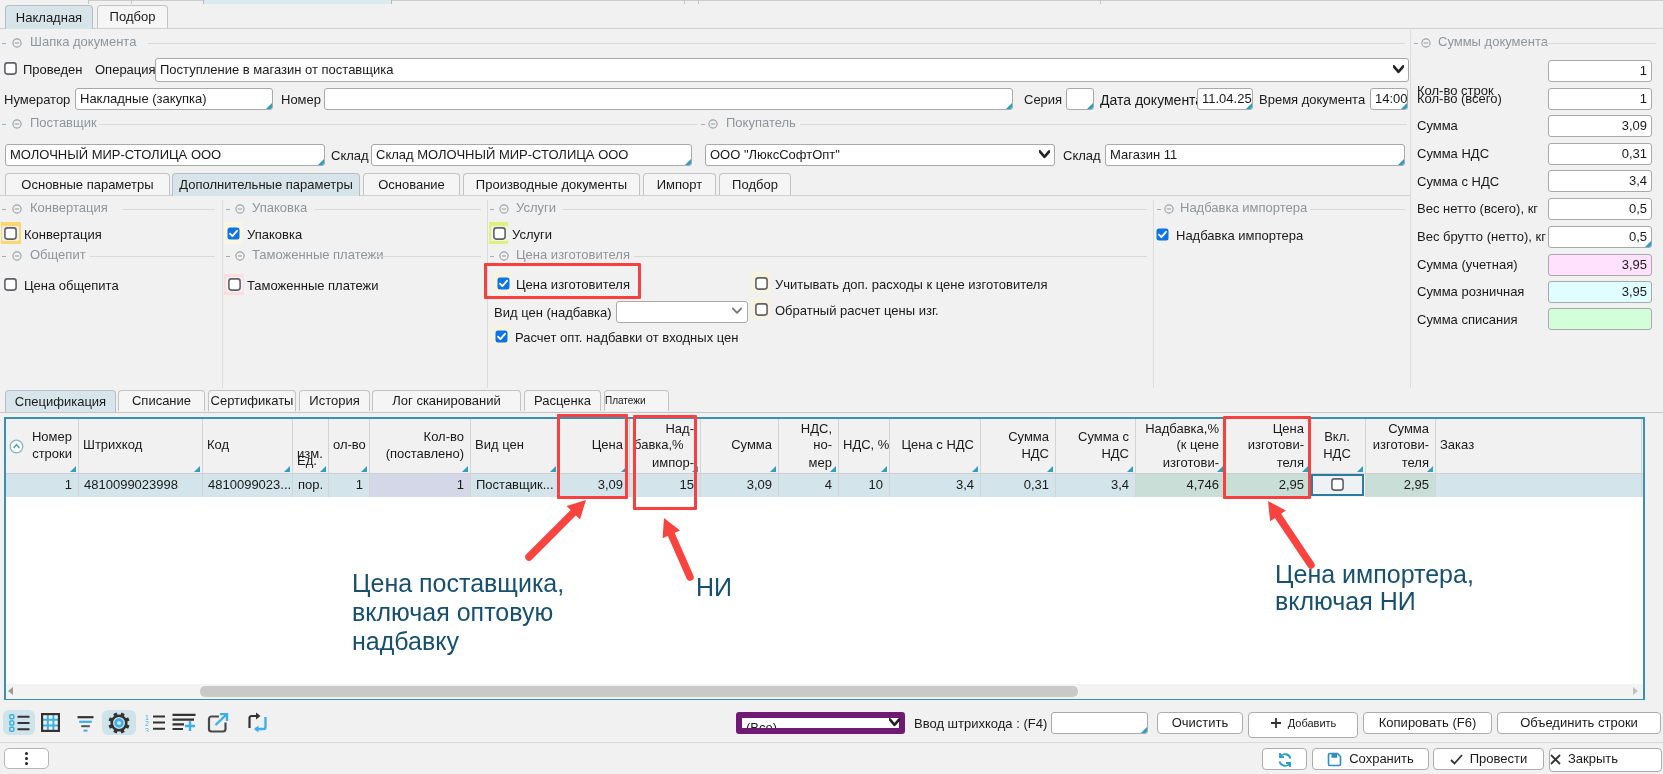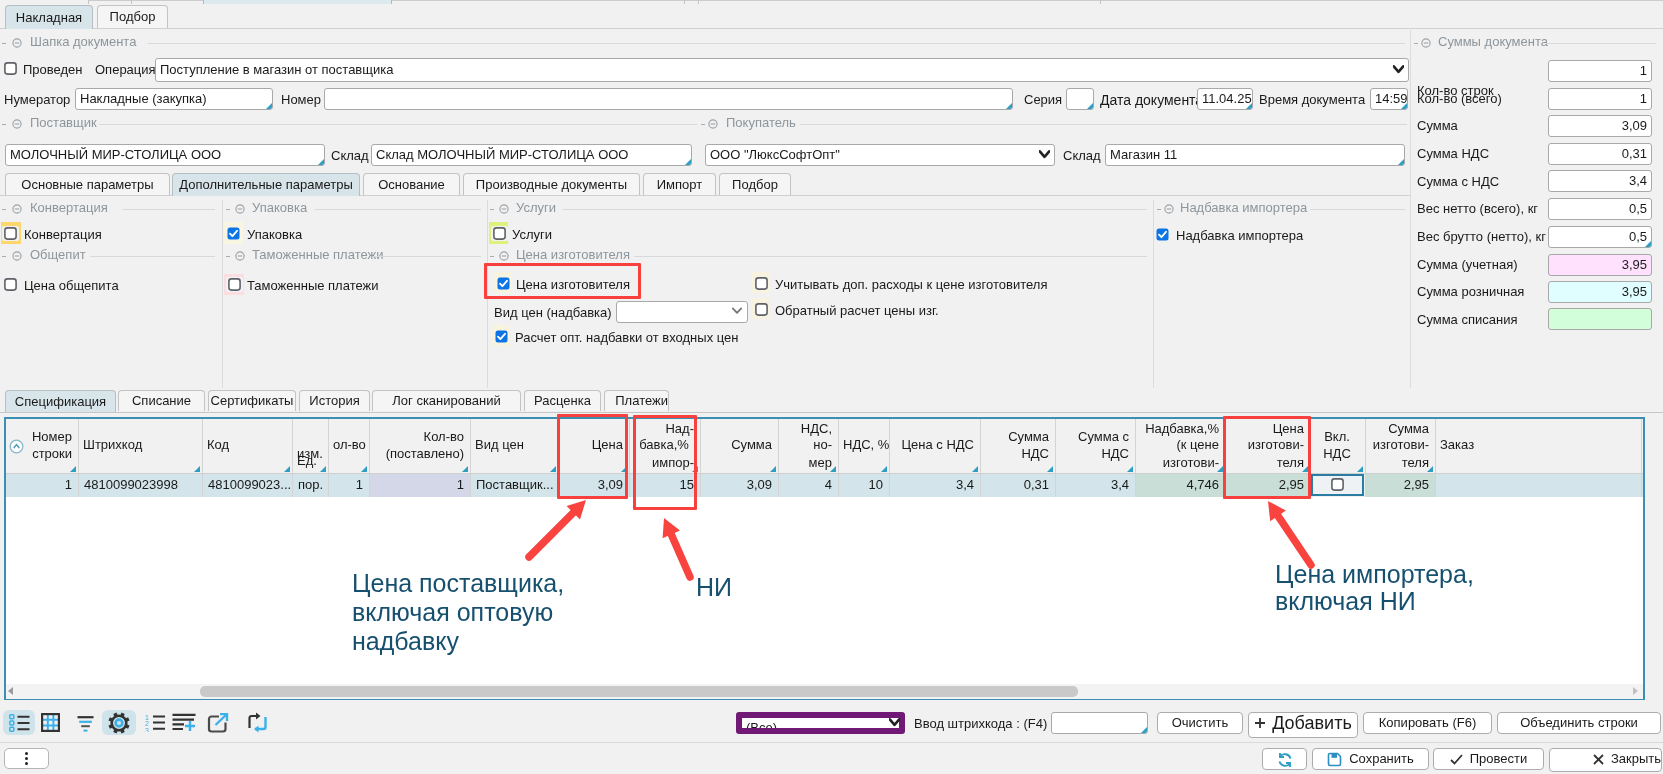--- a/index.html
+++ b/index.html
@@ -46,21 +46,21 @@
 <div style="position:absolute;left:1066px;top:88px;width:28px;height:22px;background:#fff;border:1px solid #a9a9a9;border-radius:3px;box-sizing:border-box;overflow:hidden;">
     <div style="position:absolute;right:0;bottom:0;width:0;height:0;border-left:6px solid transparent;border-bottom:6px solid #2f9dc4;"></div>
   </div>
 <div style="position:absolute;left:1100px;top:92px;font-size:14px;color:#1a1a1a;white-space:nowrap;">Дата документа</div>
 <div style="position:absolute;left:1197px;top:88px;width:56px;height:22px;background:#fff;border:1px solid #a9a9a9;border-radius:3px;box-sizing:border-box;overflow:hidden;">
     <div style="position:absolute;left:0;top:0;right:0;padding-left:4px;padding-right:4px;line-height:20px;font-size:13px;color:#1a1a1a;text-align:left;white-space:nowrap;">11.04.25</div>
     <div style="position:absolute;right:0;bottom:0;width:0;height:0;border-left:6px solid transparent;border-bottom:6px solid #2f9dc4;"></div>
   </div>
 <div style="position:absolute;left:1259px;top:92px;font-size:13px;color:#1a1a1a;white-space:nowrap;">Время документа</div>
 <div style="position:absolute;left:1370px;top:88px;width:38px;height:22px;background:#fff;border:1px solid #a9a9a9;border-radius:3px;box-sizing:border-box;overflow:hidden;">
-    <div style="position:absolute;left:0;top:0;right:0;padding-left:4px;padding-right:4px;line-height:20px;font-size:13px;color:#1a1a1a;text-align:left;white-space:nowrap;">14:59</div>
+    <div style="position:absolute;left:0;top:0;right:0;padding-left:4px;padding-right:4px;line-height:20px;font-size:13px;color:#1a1a1a;text-align:left;white-space:nowrap;">14:00</div>
     <div style="position:absolute;right:0;bottom:0;width:0;height:0;border-left:6px solid transparent;border-bottom:6px solid #2f9dc4;"></div>
   </div>
 <div style="position:absolute;left:2px;top:124px;width:4px;height:1px;background:#a9adb0;"></div>
 <svg style="position:absolute;left:12px;top:119px" width="10" height="10" viewBox="0 0 10 10">
     <circle cx="5" cy="5" r="4.1" fill="none" stroke="#9aa2a8" stroke-width="1.1"></circle>
     <path d="M2.8 5 H7.2" stroke="#9aa2a8" stroke-width="1.1"></path>
   </svg>
 <div style="position:absolute;left:30px;top:115px;font-size:13px;color:#8d969c;white-space:nowrap;text-align:center;">Поставщик</div>
 <div style="position:absolute;left:99px;top:124px;width:598px;height:1px;background:#d9d9d9;"></div>
 <div style="position:absolute;left:701px;top:124px;width:4px;height:1px;background:#a9adb0;"></div>
@@ -256,21 +256,21 @@
   </div>
 <div style="position:absolute;left:1417px;top:311.5px;font-size:13px;color:#1a1a1a;white-space:nowrap;">Сумма списания</div>
 <div style="position:absolute;left:1548px;top:308px;width:104px;height:22px;background:#d2fed9;border:1px solid #a9a9a9;border-radius:3px;box-sizing:border-box;overflow:hidden;"></div>
 <div style="position:absolute;left:0px;top:412px;width:1663px;height:1px;background:#c6c6c6;"></div>
 <div style="position:absolute;left:5px;top:390px;width:111px;height:22px;background:#d8e6eb;border:1px solid #b6bfc3;border-bottom:none;border-radius:4px 4px 0 0;box-sizing:border-box;text-align:center;line-height:21px;font-size:13px;color:#1a1a1a;white-space:nowrap;overflow:hidden;">Спецификация</div>
 <div style="position:absolute;left:118px;top:390px;width:87px;height:21px;background:#f5f5f5;border:1px solid #c3c3c3;border-bottom:none;border-radius:4px 4px 0 0;box-sizing:border-box;text-align:center;line-height:20px;font-size:13px;color:#1a1a1a;white-space:nowrap;overflow:hidden;">Списание</div>
 <div style="position:absolute;left:208px;top:390px;width:88px;height:21px;background:#f5f5f5;border:1px solid #c3c3c3;border-bottom:none;border-radius:4px 4px 0 0;box-sizing:border-box;text-align:center;line-height:20px;font-size:13px;color:#1a1a1a;white-space:nowrap;overflow:hidden;">Сертификаты</div>
 <div style="position:absolute;left:299px;top:390px;width:71px;height:21px;background:#f5f5f5;border:1px solid #c3c3c3;border-bottom:none;border-radius:4px 4px 0 0;box-sizing:border-box;text-align:center;line-height:20px;font-size:13px;color:#1a1a1a;white-space:nowrap;overflow:hidden;">История</div>
 <div style="position:absolute;left:372px;top:390px;width:149px;height:21px;background:#f5f5f5;border:1px solid #c3c3c3;border-bottom:none;border-radius:4px 4px 0 0;box-sizing:border-box;text-align:center;line-height:20px;font-size:13px;color:#1a1a1a;white-space:nowrap;overflow:hidden;">Лог сканирований</div>
 <div style="position:absolute;left:524px;top:390px;width:77px;height:21px;background:#f5f5f5;border:1px solid #c3c3c3;border-bottom:none;border-radius:4px 4px 0 0;box-sizing:border-box;text-align:center;line-height:20px;font-size:13px;color:#1a1a1a;white-space:nowrap;overflow:hidden;">Расценка</div>
-<div style="position:absolute;left:604px;top:390px;width:65px;height:21px;background:#f5f5f5;border:1px solid #c3c3c3;border-bottom:none;border-radius:4px 4px 0 0;box-sizing:border-box;text-align:right;line-height:20px;font-size:13px;color:#1a1a1a;white-space:nowrap;overflow:hidden;">Платежи</div>
+<div style="position:absolute;left:604px;top:390px;width:65px;height:21px;background:#f5f5f5;border:1px solid #c3c3c3;border-bottom:none;border-radius:4px 4px 0 0;box-sizing:border-box;text-align:left;line-height:20px;font-size:10px;color:#1a1a1a;white-space:nowrap;overflow:hidden;">Платежи</div>
 <div style="position:absolute;left:4px;top:417px;width:1641px;height:283px;background:#fff;border:2px solid #3b8fb2;box-sizing:border-box;"></div>
 <div style="position:absolute;left:6px;top:419px;width:1637px;height:54px;background:#f1f1f1;"></div>
 <div style="position:absolute;left:6px;top:473px;width:1637px;height:24px;background:#d3e4ea;"></div>
 <div style="position:absolute;left:26px;top:428px;font-size:13px;color:#1a1a1a;white-space:nowrap;width:46px;text-align:right;line-height:17px;">Номер</div>
 <div style="position:absolute;left:26px;top:445px;font-size:13px;color:#1a1a1a;white-space:nowrap;width:46px;text-align:right;line-height:17px;">строки</div>
 <div style="position:absolute;left:70px;top:466px;width:0;height:0;border-left:6px solid transparent;border-bottom:6px solid #2f9dc4;"></div>
 <div style="position:absolute;left:78px;top:419px;width:1px;height:78px;background:#d4d4d4;"></div>
 <div style="position:absolute;left:27px;top:477px;font-size:13px;color:#1a1a1a;white-space:nowrap;width:45px;text-align:right;">1</div>
 <div style="position:absolute;left:83px;top:436px;font-size:13px;color:#1a1a1a;white-space:nowrap;width:113px;text-align:left;line-height:17px;">Штрихкод</div>
 <div style="position:absolute;left:194px;top:466px;width:0;height:0;border-left:6px solid transparent;border-bottom:6px solid #2f9dc4;"></div>
@@ -297,21 +297,21 @@
 <div style="position:absolute;left:375px;top:477px;font-size:13px;color:#1a1a1a;white-space:nowrap;width:89px;text-align:right;">1</div>
 <div style="position:absolute;left:475px;top:436px;font-size:13px;color:#1a1a1a;white-space:nowrap;width:77px;text-align:left;line-height:17px;">Вид цен</div>
 <div style="position:absolute;left:550px;top:466px;width:0;height:0;border-left:6px solid transparent;border-bottom:6px solid #2f9dc4;"></div>
 <div style="position:absolute;left:558px;top:419px;width:1px;height:78px;background:#d4d4d4;"></div>
 <div style="position:absolute;left:476px;top:477px;font-size:13px;color:#1a1a1a;white-space:nowrap;width:76px;text-align:left;">Поставщик...</div>
 <div style="position:absolute;left:563px;top:436px;font-size:13px;color:#1a1a1a;white-space:nowrap;width:60px;text-align:right;line-height:17px;">Цена</div>
 <div style="position:absolute;left:621px;top:466px;width:0;height:0;border-left:6px solid transparent;border-bottom:6px solid #2f9dc4;"></div>
 <div style="position:absolute;left:629px;top:419px;width:1px;height:78px;background:#d4d4d4;"></div>
 <div style="position:absolute;left:564px;top:477px;font-size:13px;color:#1a1a1a;white-space:nowrap;width:59px;text-align:right;">3,09</div>
 <div style="position:absolute;left:634px;top:420px;font-size:13px;color:#1a1a1a;white-space:nowrap;width:60px;text-align:right;line-height:17px;">Над-</div>
-<div style="position:absolute;left:634px;top:436px;font-size:13px;color:#1a1a1a;white-space:nowrap;width:60px;text-align:center;line-height:17px;">бавка,%</div>
+<div style="position:absolute;left:634px;top:436px;font-size:13px;color:#1a1a1a;white-space:nowrap;width:60px;text-align:left;line-height:17px;">бавка,%</div>
 <div style="position:absolute;left:634px;top:454px;font-size:13px;color:#1a1a1a;white-space:nowrap;width:60px;text-align:right;line-height:17px;">импор-</div>
 <div style="position:absolute;left:692px;top:466px;width:0;height:0;border-left:6px solid transparent;border-bottom:6px solid #2f9dc4;"></div>
 <div style="position:absolute;left:700px;top:419px;width:1px;height:78px;background:#d4d4d4;"></div>
 <div style="position:absolute;left:635px;top:477px;font-size:13px;color:#1a1a1a;white-space:nowrap;width:59px;text-align:right;">15</div>
 <div style="position:absolute;left:705px;top:436px;font-size:13px;color:#1a1a1a;white-space:nowrap;width:67px;text-align:right;line-height:17px;">Сумма</div>
 <div style="position:absolute;left:770px;top:466px;width:0;height:0;border-left:6px solid transparent;border-bottom:6px solid #2f9dc4;"></div>
 <div style="position:absolute;left:778px;top:419px;width:1px;height:78px;background:#d4d4d4;"></div>
 <div style="position:absolute;left:706px;top:477px;font-size:13px;color:#1a1a1a;white-space:nowrap;width:66px;text-align:right;">3,09</div>
 <div style="position:absolute;left:783px;top:420px;font-size:13px;color:#1a1a1a;white-space:nowrap;width:49px;text-align:right;line-height:17px;">НДС,</div>
 <div style="position:absolute;left:783px;top:436px;font-size:13px;color:#1a1a1a;white-space:nowrap;width:49px;text-align:right;line-height:17px;">но-</div>
@@ -448,21 +448,21 @@
     <div style="position:absolute;left:0;top:0;right:0;padding-left:4px;padding-right:4px;line-height:20px;font-size:13px;color:#1a1a1a;text-align:left;white-space:nowrap;">(Все)</div>
   </div>
 <svg style="position:absolute;left:889px;top:718px" width="11" height="9" viewBox="0 0 11 9">
     <path d="M0.8 1.4 L5.5 6.8 L10.2 1.4" stroke="#222" stroke-width="2.6" fill="none" stroke-linecap="round" stroke-linejoin="round"></path>
   </svg>
 <div style="position:absolute;left:914px;top:716px;font-size:13px;color:#1a1a1a;white-space:nowrap;">Ввод штрихкода : (F4)</div>
 <div style="position:absolute;left:1051px;top:712px;width:97px;height:22px;background:#fff;border:1px solid #a9a9a9;border-radius:3px;box-sizing:border-box;overflow:hidden;">
     <div style="position:absolute;right:0;bottom:0;width:0;height:0;border-left:6px solid transparent;border-bottom:6px solid #2f9dc4;"></div>
   </div>
 <div style="position:absolute;left:1157px;top:712px;width:86px;height:22px;background:#fff;border:1px solid #acacac;border-radius:4px;box-sizing:border-box;text-align:center;font-size:13px;color:#1a1a1a;white-space:nowrap;"><span style="vertical-align:top;line-height:20px;">Очистить</span></div>
-<div style="position:absolute;left:1248px;top:712px;width:110px;height:26px;background:#fff;border:1px solid #acacac;border-radius:4px;box-sizing:border-box;text-align:center;font-size:18px;color:#1a1a1a;white-space:nowrap;"><svg style="vertical-align:top;margin:4px 6px 0 0" width="12" height="12" viewBox="0 0 12 12">
+<div style="position:absolute;left:1248px;top:712px;width:110px;height:26px;background:#fff;border:1px solid #acacac;border-radius:4px;box-sizing:border-box;text-align:center;font-size:11px;color:#1a1a1a;white-space:nowrap;"><svg style="vertical-align:top;margin:4px 6px 0 0" width="12" height="12" viewBox="0 0 12 12">
       <path d="M6 1 V11 M1 6 H11" stroke="#333" stroke-width="1.8"></path>
     </svg><span style="vertical-align:top;line-height:20px;">Добавить</span></div>
 <div style="position:absolute;left:1363px;top:712px;width:129px;height:22px;background:#fff;border:1px solid #acacac;border-radius:4px;box-sizing:border-box;text-align:center;font-size:13px;color:#1a1a1a;white-space:nowrap;"><span style="vertical-align:top;line-height:20px;">Копировать (F6)</span></div>
 <div style="position:absolute;left:1497px;top:712px;width:164px;height:22px;background:#fff;border:1px solid #acacac;border-radius:4px;box-sizing:border-box;text-align:center;font-size:13px;color:#1a1a1a;white-space:nowrap;"><span style="vertical-align:top;line-height:20px;">Объединить строки</span></div>
 <div style="position:absolute;left:0px;top:742px;width:1663px;height:1px;background:#d9d9d9;"></div>
 <div style="position:absolute;left:4px;top:748px;width:45px;height:21px;background:#fff;border:1px solid #b5b5b5;border-radius:5px;box-sizing:border-box;"></div>
 <div style="position:absolute;left:25px;top:752px;width:3px;height:3px;border-radius:50%;background:#222;"></div>
 <div style="position:absolute;left:25px;top:757px;width:3px;height:3px;border-radius:50%;background:#222;"></div>
 <div style="position:absolute;left:25px;top:762px;width:3px;height:3px;border-radius:50%;background:#222;"></div>
 <div style="position:absolute;left:1262px;top:748px;width:45px;height:22px;background:#fff;border:1px solid #acacac;border-radius:4px;box-sizing:border-box;text-align:center;font-size:13px;color:#1a1a1a;white-space:nowrap;"><svg style="vertical-align:top;margin-top:3px" width="16" height="16" viewBox="0 0 16 16">
@@ -471,14 +471,14 @@
 <path d="M2.5 9.5 A6 6 0 0 0 13 11.5" fill="none" stroke="#2f9dc4" stroke-width="1.9"></path>
 <path d="M13 15 V11 H9" fill="none" stroke="#2f9dc4" stroke-width="1.9"></path>
     </svg></div>
 <div style="position:absolute;left:1312px;top:748px;width:117px;height:22px;background:#fff;border:1px solid #acacac;border-radius:4px;box-sizing:border-box;text-align:center;font-size:13px;color:#1a1a1a;white-space:nowrap;"><svg style="vertical-align:top;margin:3px 7px 0 0" width="15" height="15" viewBox="0 0 15 15">
 <path d="M1.5 3 a1.5 1.5 0 0 1 1.5 -1.5 H10.5 L13.5 4.5 V12 a1.5 1.5 0 0 1 -1.5 1.5 H3 a1.5 1.5 0 0 1 -1.5 -1.5 Z" fill="none" stroke="#2d8ec2" stroke-width="1.6"></path>
 <rect x="4.5" y="1.8" width="5.5" height="4" fill="#2d8ec2"></rect>
     </svg><span style="vertical-align:top;line-height:20px;">Сохранить</span></div>
 <div style="position:absolute;left:1433px;top:748px;width:111px;height:22px;background:#fff;border:1px solid #acacac;border-radius:4px;box-sizing:border-box;text-align:center;font-size:13px;color:#1a1a1a;white-space:nowrap;"><svg style="vertical-align:top;margin:5px 7px 0 0" width="13" height="11" viewBox="0 0 13 11">
       <path d="M1 6 L4.5 9.5 L12 1" fill="none" stroke="#333" stroke-width="1.8"></path>
     </svg><span style="vertical-align:top;line-height:20px;">Провести</span></div>
-<div style="position:absolute;left:1549px;top:748px;width:113px;height:24px;background:#fff;border:1px solid #acacac;border-radius:4px;box-sizing:border-box;text-align:right;font-size:13px;color:#1a1a1a;white-space:nowrap;"><svg style="vertical-align:top;margin:5px 7px 0 0" width="11" height="11" viewBox="0 0 11 11">
+<div style="position:absolute;left:1549px;top:748px;width:113px;height:24px;background:#fff;border:1px solid #acacac;border-radius:4px;box-sizing:border-box;text-align:left;font-size:13px;color:#1a1a1a;white-space:nowrap;"><svg style="vertical-align:top;margin:5px 7px 0 0" width="11" height="11" viewBox="0 0 11 11">
       <path d="M1 1 L10 10 M10 1 L1 10" stroke="#333" stroke-width="1.8"></path>
     </svg><span style="vertical-align:top;line-height:20px;">Закрыть</span></div>
 </body></html>

